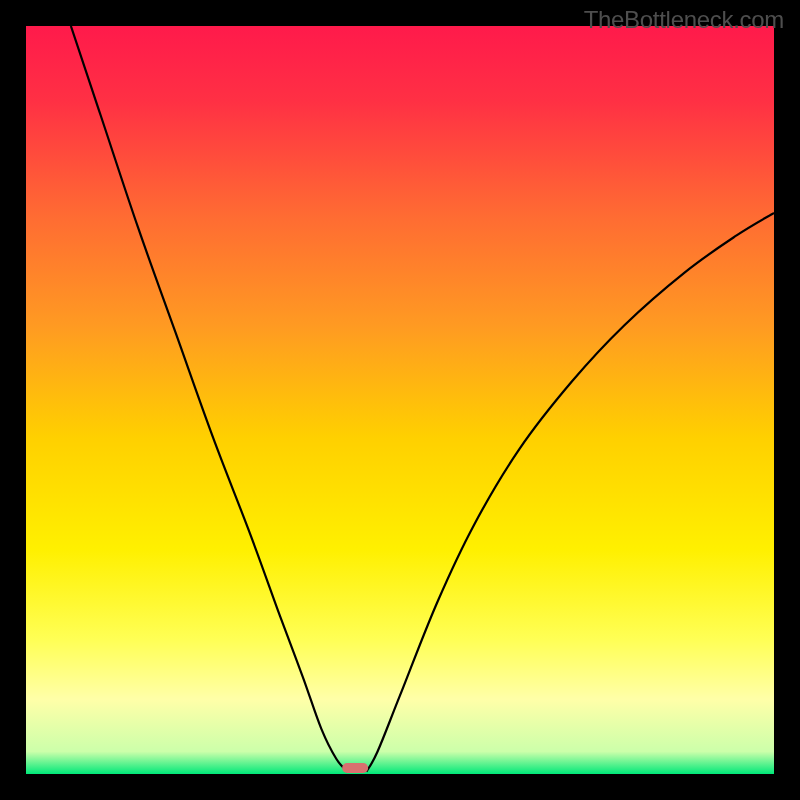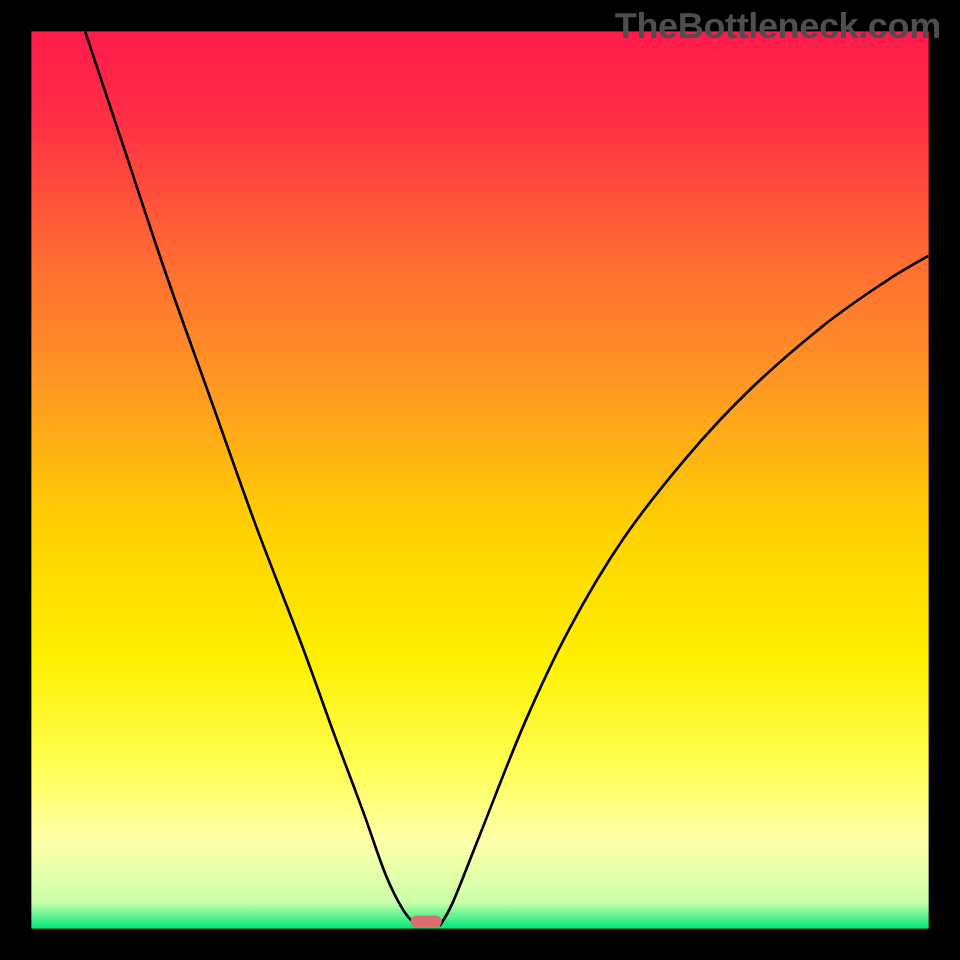--- a/index.html
+++ b/index.html
@@ -13,22 +13,22 @@
     position: relative;
     width: 800px;
     height: 800px;
     background: black;
   }
   .watermark {
     position: absolute;
     top: 6px;
     right: 16px;
     font-family: Arial, Helvetica, sans-serif;
-    font-size: 30px;
-    font-weight: 700;
+    font-size: 24px;
+    font-weight: 400;
     color: #4e4e4e;
     z-index: 3;
     letter-spacing: -0.3px;
   }
   .plot {
     position: absolute;
     left: 26px;
     top: 26px;
     width: 748px;
     height: 748px;

